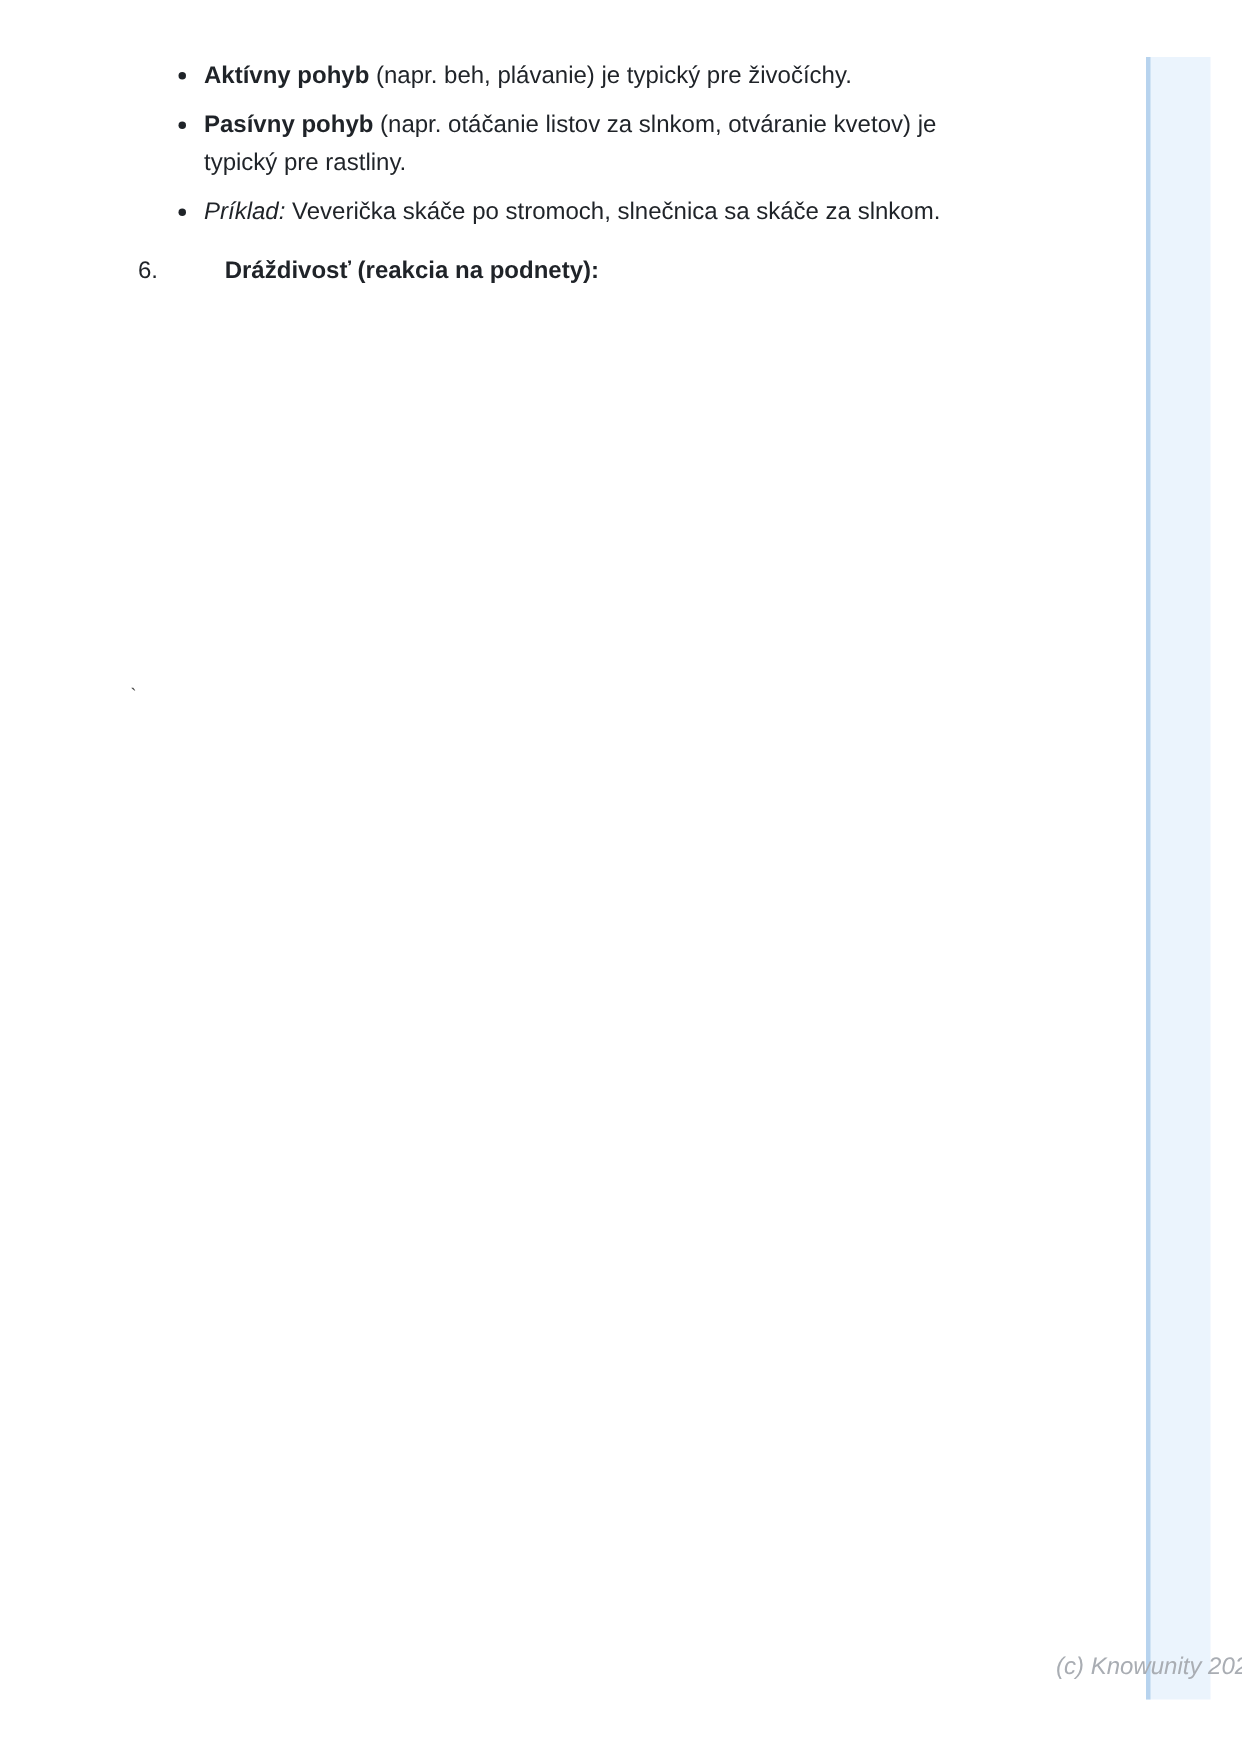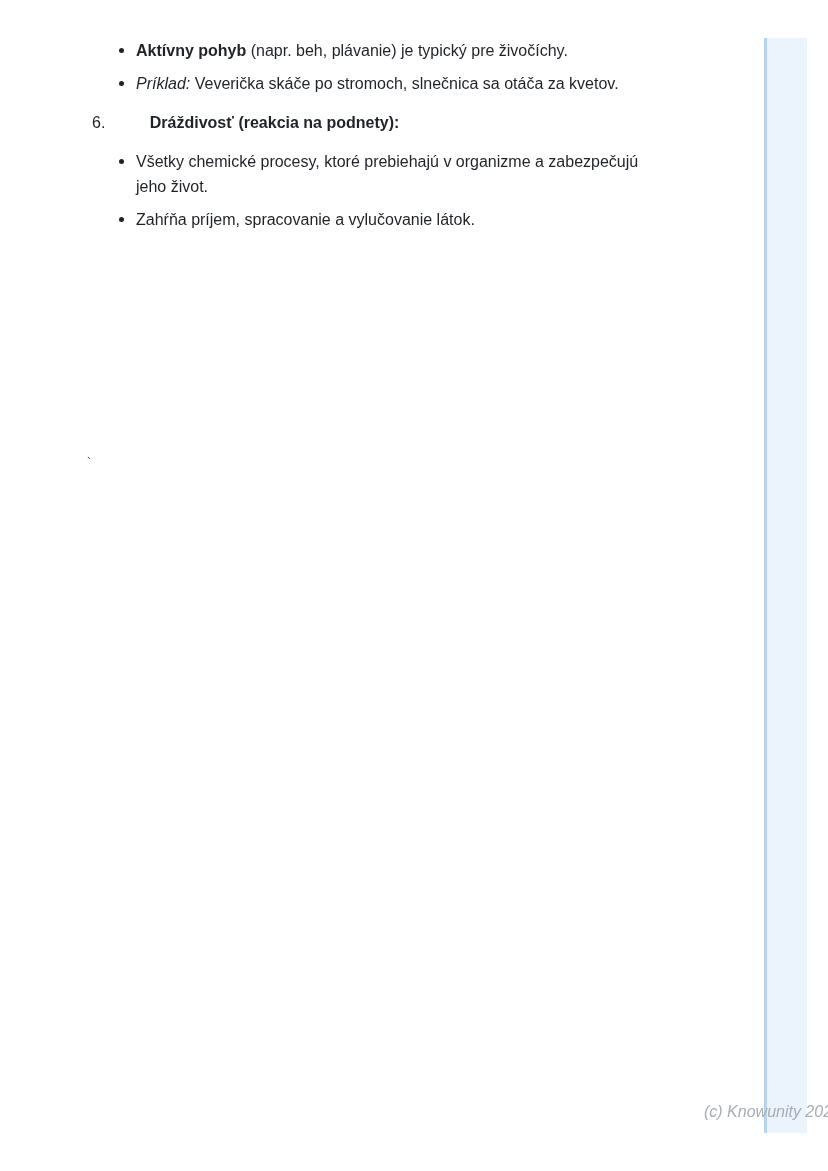--- a/index.html
+++ b/index.html
@@ -30,37 +30,32 @@
 <body>
 
 <div class="page">
   <div class="content">
 
     <ul>
       <li class="bullet-item">
         <b>Aktívny pohyb</b><span> (napr. beh, plávanie) je typický pre živočíchy.</span>
       </li>
       <li class="bullet-item">
-        <i>Príklad:</i><span> Veverička skáče po stromoch, slnečnica sa otáča za kvetov.</span>
+        <b>Pasívny pohyb</b><span> (napr. otáčanie listov za slnkom, otváranie kvetov) je typický pre rastliny.</span>
+      </li>
+      <li class="bullet-item">
+        <i>Príklad:</i><span> Veverička skáče po stromoch, slnečnica sa skáče za slnkom.</span>
       </li>
     </ul>
 
     <div class="section-heading">
       <span class="num">6.</span>
       <span class="title">Dráždivosť (reakcia na podnety):</span>
     </div>
 
-    <ul>
-      <li class="bullet-item">
-        <span>Všetky chemické procesy, ktoré prebiehajú v organizme a zabezpečujú jeho život.</span>
-      </li>
-      <li class="bullet-item">
-        <span>Zahŕňa príjem, spracovanie a vylučovanie látok.</span>
-      </li>
-    </ul>
   </div>
 
   <span class="stray-mark">`</span>
 
   <div class="side-strip"></div>
 
   <div class="footer">(c) Knowunity 2025</div>
 </div>
 
 </body></html>

